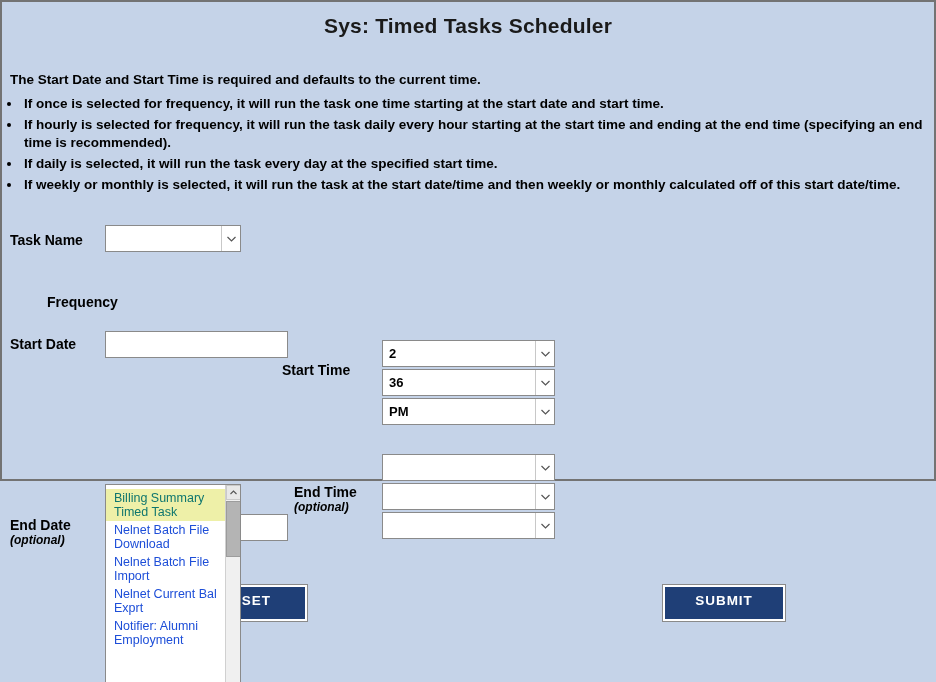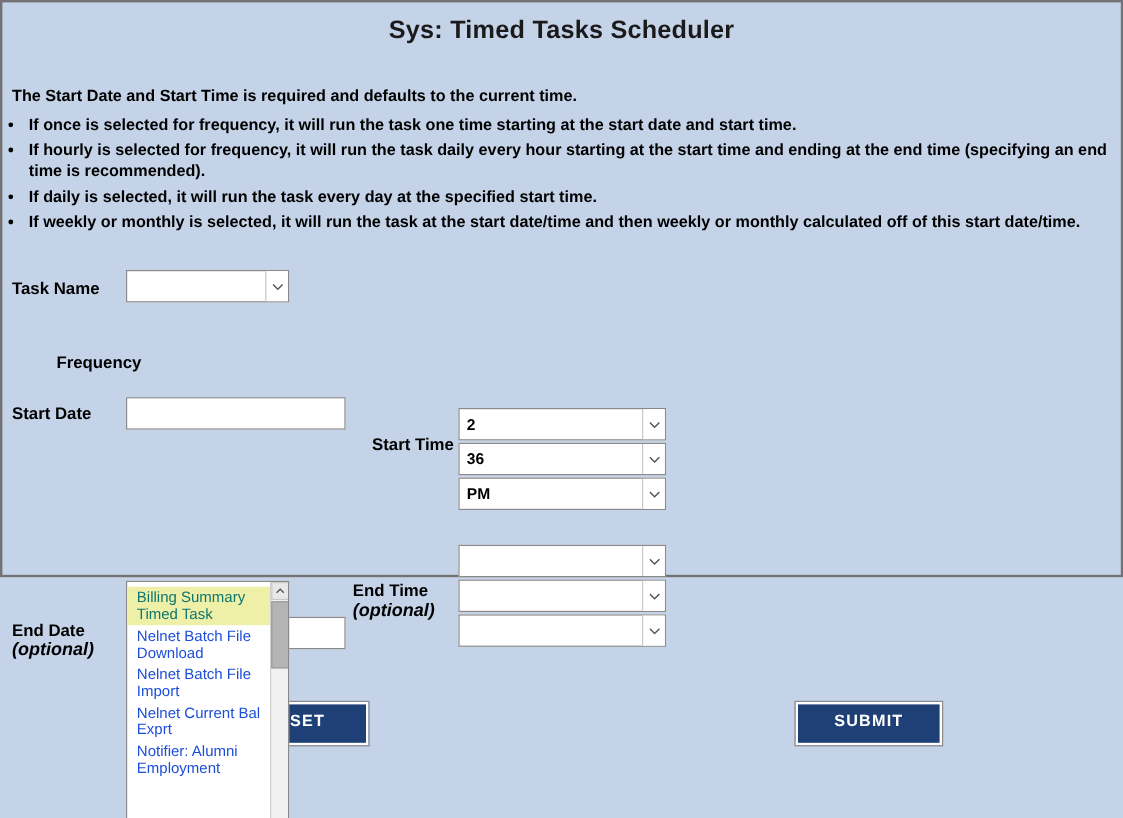--- a/index.html
+++ b/index.html
@@ -54,21 +54,21 @@
   }
   .lbl {
     position: absolute;
     font-weight: bold;
     font-size: 14px;
   }
   .lbl .opt {
     display: block;
     font-style: italic;
     font-weight: bold;
-    font-size: 15px;
+    font-size: 12px;
   }
   .sel {
     position: absolute;
     box-sizing: border-box;
     background: #fff;
     border: 1px solid #8a8a8a;
     height: 27px;
     display: flex;
     align-items: center;
     font-size: 13px;
@@ -199,21 +199,21 @@
             <path d="M0.5 1 L4.5 5 L8.5 1" fill="none" stroke="#555" stroke-width="1.2"></path>
           </svg>
       </span>
     </div>
 
     <div class="lbl" style="left:8px; top:78px;padding-left:37px;">Frequency</div>
 
     <div class="lbl" style="left:8px; top:120px;">Start Date</div>
     <div class="txt" style="left:103px; top:115px; width:183px;"></div>
 
-    <div class="lbl" style="left:308px; top:146px;">Start Time</div>
+    <div class="lbl" style="left:280px; top:146px;">Start Time</div>
     <div class="sel" style="left:380px; top:124px; width:173px;">
       <span class="val">2</span>
       <span class="arrowbox">
         <svg width="9" height="6" viewBox="0 0 9 6">
             <path d="M0.5 1 L4.5 5 L8.5 1" fill="none" stroke="#555" stroke-width="1.2"></path>
           </svg>
       </span>
     </div>
     <div class="sel" style="left:380px; top:153px; width:173px;">
       <span class="val">36</span>

